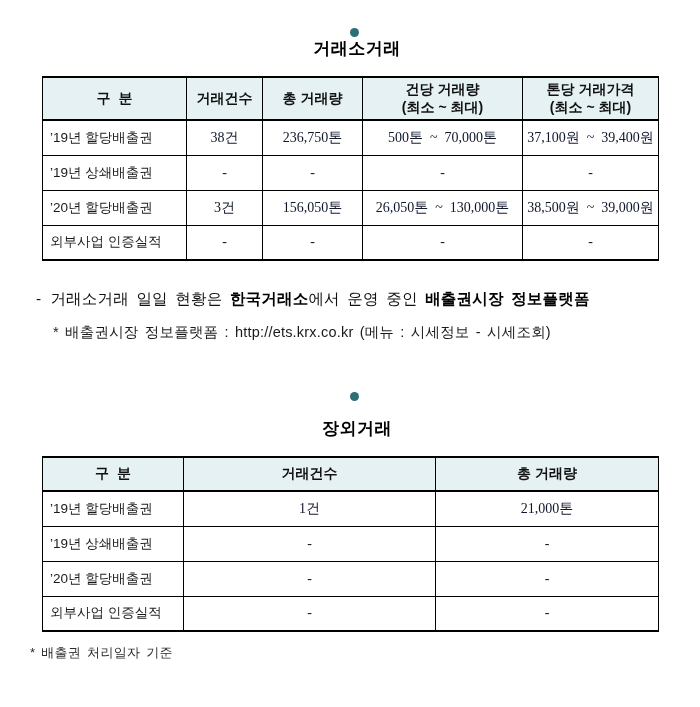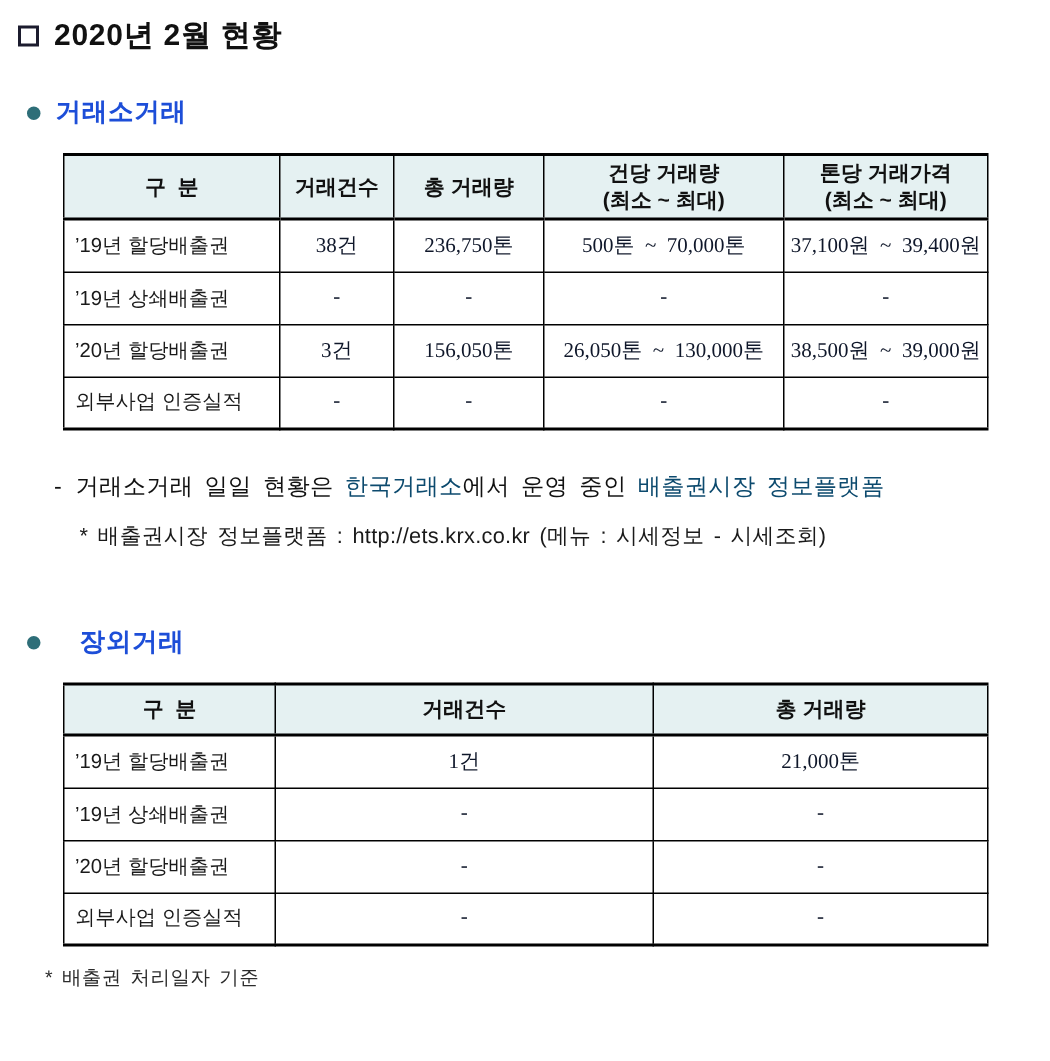--- a/index.html
+++ b/index.html
@@ -21,22 +21,23 @@
   }
   .sq {
     display: inline-block; width: 14px; height: 14px;
     border: 2px solid #1c1c2e; margin-right: 10px; margin-top: 1px;
     background: #fff;
   }
 
   
   .section-title {
     display: flex; align-items: center;
-    font-size: 17px; font-weight: bold; color: #1d4ed8;
+    font-size: 17px; font-weight: bold; color: #000000;
     letter-spacing: 0.5px;
+    flex-direction: column;
   }
   .section-title .dot {
     display: inline-block; width: 9px; height: 9px; border-radius: 50%;
     background: #2e6e78; margin: 2px 10px 0 4px;
   }
   .st1 { margin: 26px 0 0 14px; }
   .st2 { margin: 44px 0 0 14px; gap: 16px; }
 
   
   table {
@@ -77,38 +78,34 @@
     margin: 12px 0 0 30px;
     font-size: 13px; color: #2b2b2b; letter-spacing: 0.3px; word-spacing: 2px;
   }
   .info-para {
     margin: 24px 0 0 36px;
     font-size: 15.5px; color: #111;
     word-spacing: 3px; letter-spacing: 0.2px;
     line-height: 28px;
     width: 640px;
   }
-  .info-para b { font-weight: normal; color: #0c4a6e; }
+  .info-para b { font-weight: bold; color: #000000; }
   .info-line1 { display: flex; }
   .info-line1 .dash { margin-right: 9px; }
   .info-line2 { padding-left: 25px; }
   .info-subnote {
     margin-top: 5px; padding-left: 17px;
     font-size: 14.5px; color: #1a1a1a; word-spacing: 2px;
   }
 </style>
 </head>
 <body>
 
 <div class="page">
 
-  <div class="doc-title">
-    <span class="sq"></span>
-    <span>2020년 2월 현황</span>
-  </div>
 
   <div class="section-title st1">
     <span class="dot"></span>
     <span>거래소거래</span>
   </div>
 
   <table class="t1">
     <colgroup>
         <col class="c0">
         <col class="c1">

